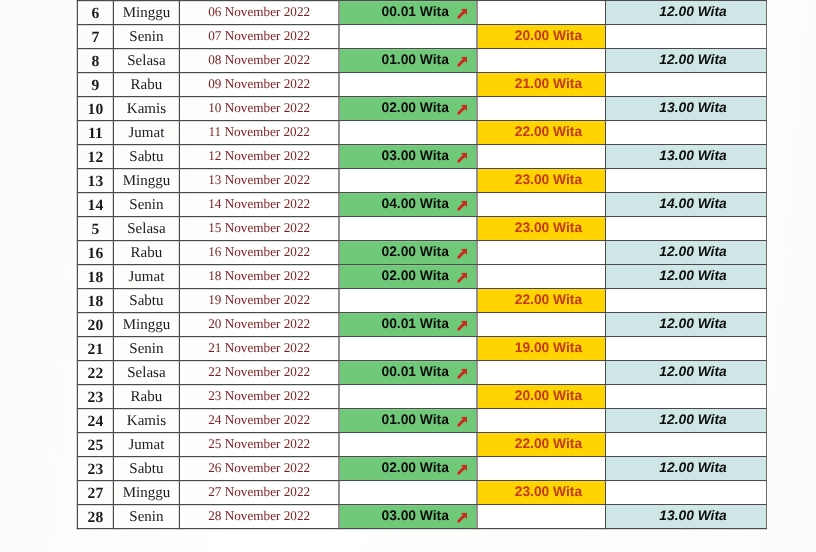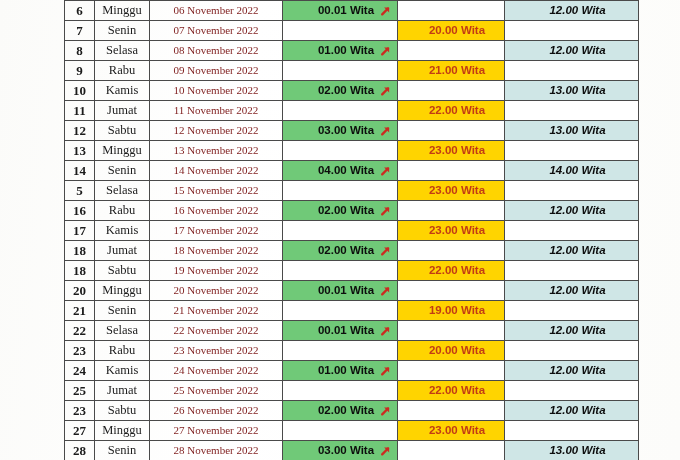--- a/index.html
+++ b/index.html
@@ -227,28 +227,20 @@
           <td class="slot green"><span class="lbl">02.00 Wita</span><span class="arrow-wrap">
               <svg width="11" height="11" viewBox="0 0 11 11">
                 <path d="M2.2 8.8 L8.0 3.0" stroke="#cc2a20" stroke-width="2.4" stroke-linecap="round"></path>
                 <path d="M4.1 2.0 L9.1 2.0 L9.1 7.0 Z" fill="#cc2a20"></path>
               </svg>
             </span></td>
           <td class="slot empty"></td>
           <td class="slot blue"><span class="lbl">12.00 Wita</span></td>
         </tr>
         <tr>
-          <td class="no">17</td>
-          <td class="day">Kamis</td>
-          <td class="date">17 November 2022</td>
-          <td class="slot empty"></td>
-          <td class="slot yellow"><span class="lbl">23.00 Wita</span></td>
-          <td class="slot empty"></td>
-        </tr>
-        <tr>
           <td class="no">18</td>
           <td class="day">Jumat</td>
           <td class="date">18 November 2022</td>
           <td class="slot green"><span class="lbl">02.00 Wita</span><span class="arrow-wrap">
               <svg width="11" height="11" viewBox="0 0 11 11">
                 <path d="M2.2 8.8 L8.0 3.0" stroke="#cc2a20" stroke-width="2.4" stroke-linecap="round"></path>
                 <path d="M4.1 2.0 L9.1 2.0 L9.1 7.0 Z" fill="#cc2a20"></path>
               </svg>
             </span></td>
           <td class="slot empty"></td>

